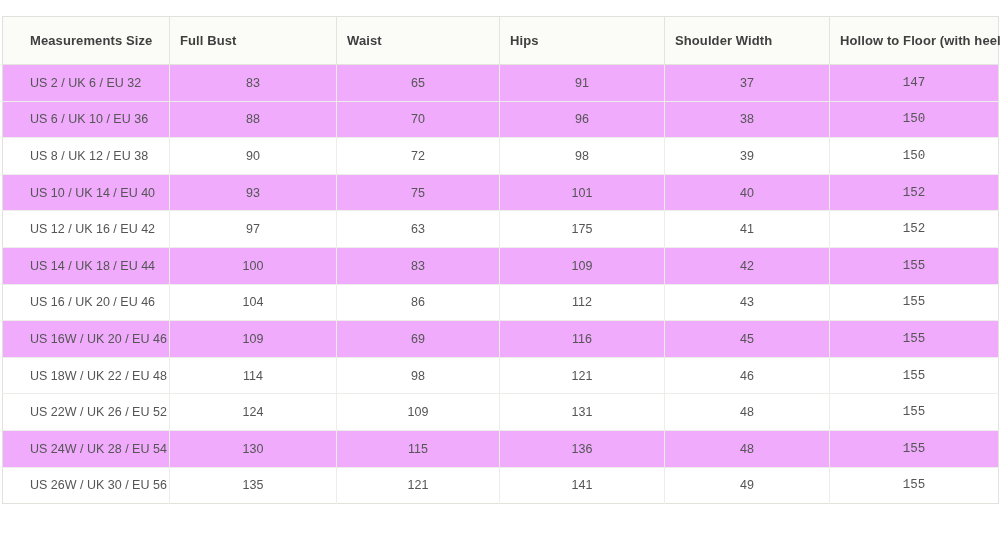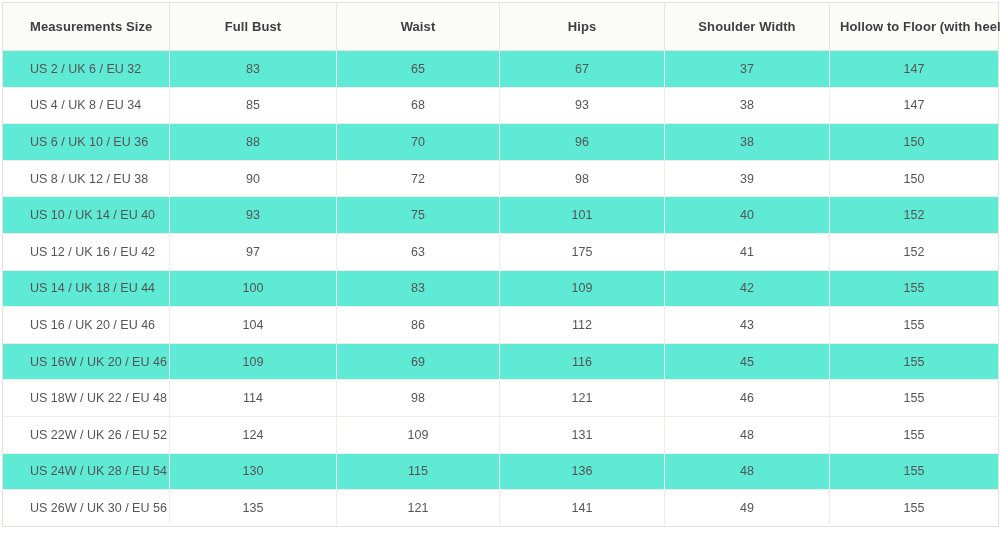--- a/index.html
+++ b/index.html
@@ -14,21 +14,21 @@
     overflow: hidden;
     font-family: "Liberation Sans", sans-serif;
     color: #4a4a4a;
     -webkit-font-smoothing: antialiased;
   }
 
   .chart-wrap {
     width: 1000px;
     height: 549px;
     box-sizing: border-box;
-    padding: 2px 2px 4px 2px;
+    padding: 16px 2px 4px 2px;
   }
 
   table.size-table {
     width: 996px;
     border-collapse: collapse;
     table-layout: fixed;
     border-top: 1px solid #e2e2dd;
     border-left: 1px solid #e2e2dd;
     border-right: 1px solid #e2e2dd;
     border-bottom: 1px solid #e2e2dd;
@@ -41,21 +41,21 @@
   table.size-table col.c4 { width: 165px; }
   table.size-table col.c5 { width: 169px; }
 
   thead th {
     background: #fbfbf7;
     font-size: 13px;
     font-weight: bold;
     color: #3f3f3f;
     height: 47px;
     padding: 0 10px;
-    text-align: center;
+    text-align: left;
     vertical-align: middle;
     border-right: 1px solid #e4e4df;
     border-bottom: 1px solid #e4e4df;
     letter-spacing: 0.1px;
     white-space: nowrap;
   }
   thead th.first-col {
     text-align: left;
     padding-left: 27px;
   }
@@ -69,23 +69,23 @@
     text-align: center;
     vertical-align: middle;
     border-right: 1px solid #ededea;
     border-bottom: 1px solid #ededea;
     white-space: nowrap;
   }
   tbody td.first-col {
     text-align: left;
     padding-left: 27px;
   }
-  tbody td:last-child { border-right: none; }
-
-  tbody tr.odd td { background: #5eead4; }
+  tbody td:last-child { border-right: none; font-family: Liberation Mono, monospace; }
+
+  tbody tr.odd td { background: #f0abfc; }
   tbody tr.even td { background: #ffffff; }
   tbody tr:last-child td { border-bottom: none; }
 </style>
 </head>
 <body>
 
 <div class="chart-wrap">
   <table class="size-table">
     <colgroup>
       <col class="c0">
@@ -103,30 +103,22 @@
           <th>Hips</th>
           <th>Shoulder Width</th>
           <th>Hollow to Floor (with heel)</th>
         </tr>
     </thead>
     <tbody id="table-body">
         <tr class="odd">
           <td class="first-col">US 2 / UK 6 / EU 32</td>
           <td>83</td>
           <td>65</td>
-          <td>67</td>
+          <td>91</td>
           <td>37</td>
-          <td>147</td>
-        </tr>
-        <tr class="even">
-          <td class="first-col">US 4 / UK 8 / EU 34</td>
-          <td>85</td>
-          <td>68</td>
-          <td>93</td>
-          <td>38</td>
           <td>147</td>
         </tr>
         <tr class="odd">
           <td class="first-col">US 6 / UK 10 / EU 36</td>
           <td>88</td>
           <td>70</td>
           <td>96</td>
           <td>38</td>
           <td>150</td>
         </tr>

